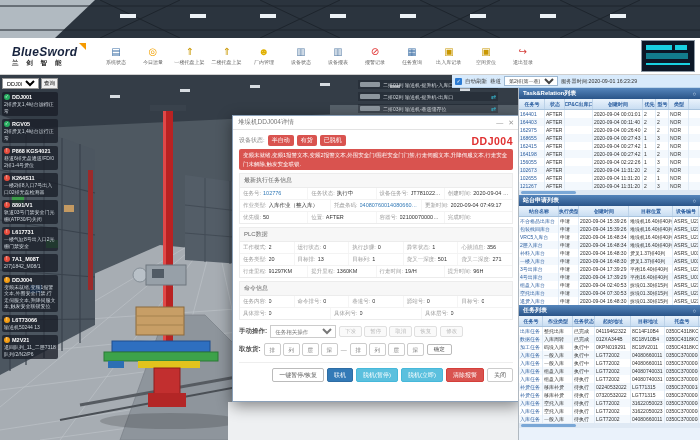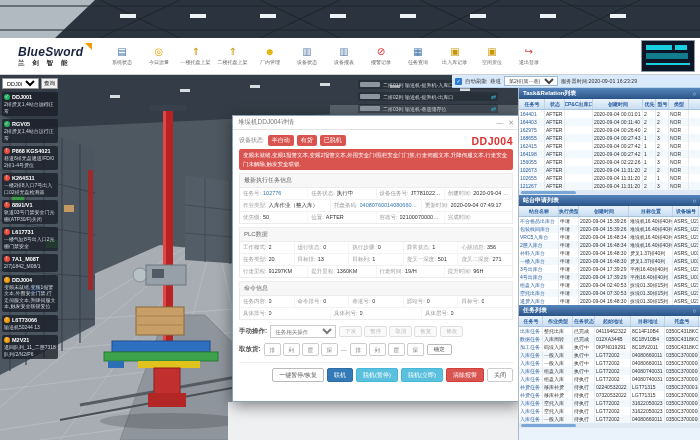--- a/index.html
+++ b/index.html
@@ -3,21 +3,21 @@
 <meta charset="utf-8">
 <style>
   html,body{margin:0;padding:0;}
   body{width:700px;height:440px;position:relative;overflow:hidden;background:#e8e8e8;
        font-family:"Liberation Sans","DejaVu Sans",sans-serif;-webkit-font-smoothing:antialiased;}
   
   .scene-top{position:absolute;left:0;top:0;width:700px;height:38px;}
   
   .toolbar{position:absolute;left:0;top:38px;width:700px;height:37px;background:#fff;
            border-bottom:1px solid #cfcfcf;display:flex;align-items:center;box-sizing:border-box;}
-  .logo{margin-left:18px;position:relative;line-height:1;}
+  .logo{margin-left:12px;position:relative;line-height:1;}
   .logo-l1{font-size:12px;font-weight:bold;font-style:italic;color:#17233e;letter-spacing:.3px;}
   .logo-l2{font-size:6.5px;color:#2b2b2b;letter-spacing:3px;margin-top:2px;font-weight:bold;}
   .logo-mark{position:absolute;right:-9px;top:-3px;width:0;height:0;border-top:7px solid #f59a00;border-left:7px solid transparent;}
   .tb-items{display:flex;margin-left:20px;}
   .tb-item{width:37px;display:flex;flex-direction:column;align-items:center;cursor:pointer;}
   .tb-ico{font-size:10px;line-height:10px;}
   .tb-lbl{font-size:5.5px;color:#666;margin-top:2px;white-space:nowrap;transform:scale(.92);}
   .minimap{position:absolute;right:5px;top:40px;width:52px;height:30px;background:#0c1626;border:1px solid #8d99a5;}
   .mm-bar{position:absolute;background:#18cfe0;}
   

